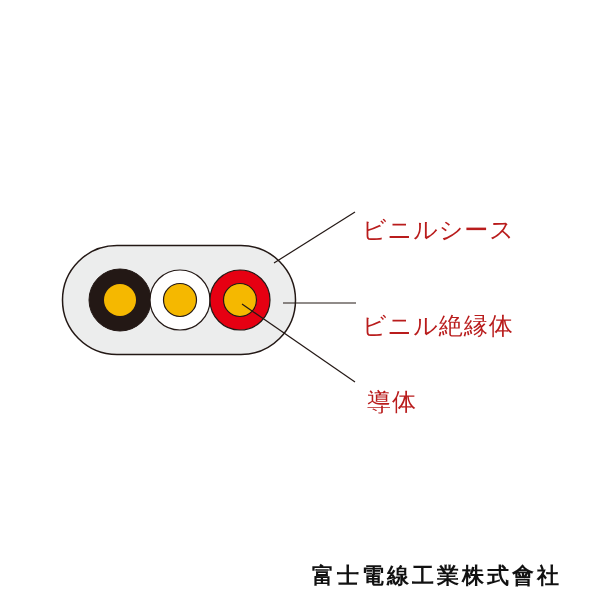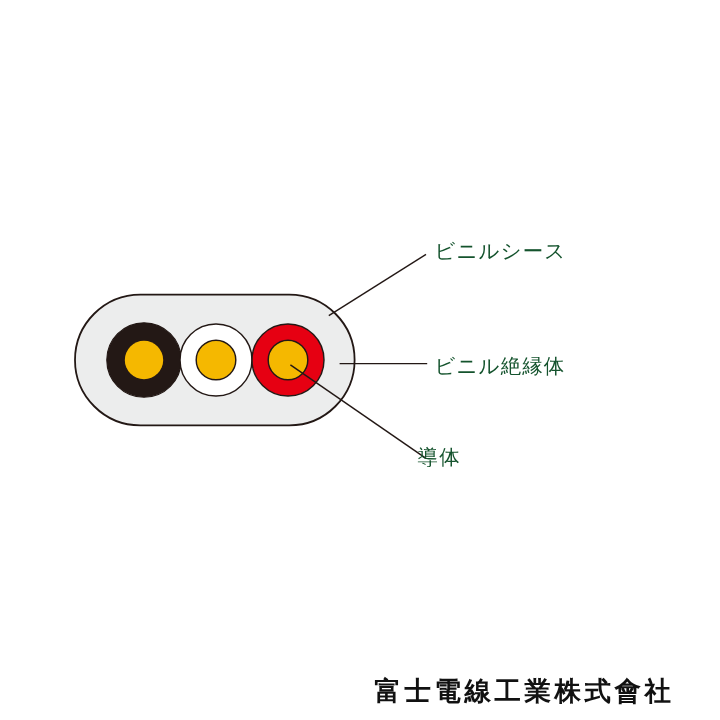--- a/index.html
+++ b/index.html
@@ -1,20 +1,20 @@
 <!DOCTYPE html>
 <html><head>
   <meta charset="utf-8">
   <style>
     html, body { margin: 0; padding: 0; background: #ffffff; }
     body { width: 600px; height: 600px; position: relative; overflow: hidden;
            font-family: "DejaVu Sans", sans-serif; }
     svg.diagram { position: absolute; left: 0; top: 0; }
-    .label { position: absolute; color: #14532d; font-size: 17px; line-height: 1;
-             white-space: nowrap; font-family: "DejaVu Sans", sans-serif; letter-spacing: 1px; }
+    .label { position: absolute; color: #b91c1c; font-size: 24px; line-height: 1;
+             white-space: nowrap; font-family: "DejaVu Sans", sans-serif; letter-spacing: 1px; margin-top: 16px; }
     .company { position: absolute; left: 312px; top: 561px; font-size: 22px; font-weight: bold;
                color: #111111; white-space: nowrap; letter-spacing: 3px;
                font-family: "DejaVu Serif", serif; }
   </style>
 </head>
 <body>
 
 <svg class="diagram" width="600" height="600" viewBox="0 0 600 600">
 
   <rect x="62.5" y="245.5" width="233" height="109" rx="54.5" ry="54.5" fill="#ECEDED" stroke="#231815" stroke-width="1.5"></rect>
@@ -34,15 +34,15 @@
     <circle cx="240" cy="300" r="16.5" fill="#F5B800" stroke="#231815" stroke-width="1.2"></circle>
   </g>
 
   <line x1="274" y1="263" x2="355" y2="212" stroke="#231815" stroke-width="1.2"></line>
   <line x1="283" y1="303" x2="356" y2="303" stroke="#231815" stroke-width="1.2"></line>
   <line x1="242" y1="304" x2="355" y2="382" stroke="#231815" stroke-width="1.2"></line>
 </svg>
 
 <div class="label" style="left:362px; top:202px;">ビニルシース</div>
 <div class="label" style="left:362px; top:298px;">ビニル絶縁体</div>
-<div class="label" style="left:348px; top:374px;">導体</div>
+<div class="label" style="left:367px; top:374px;">導体</div>
 
 <div class="company">富士電線工業株式會社</div>
 
 </body></html>

